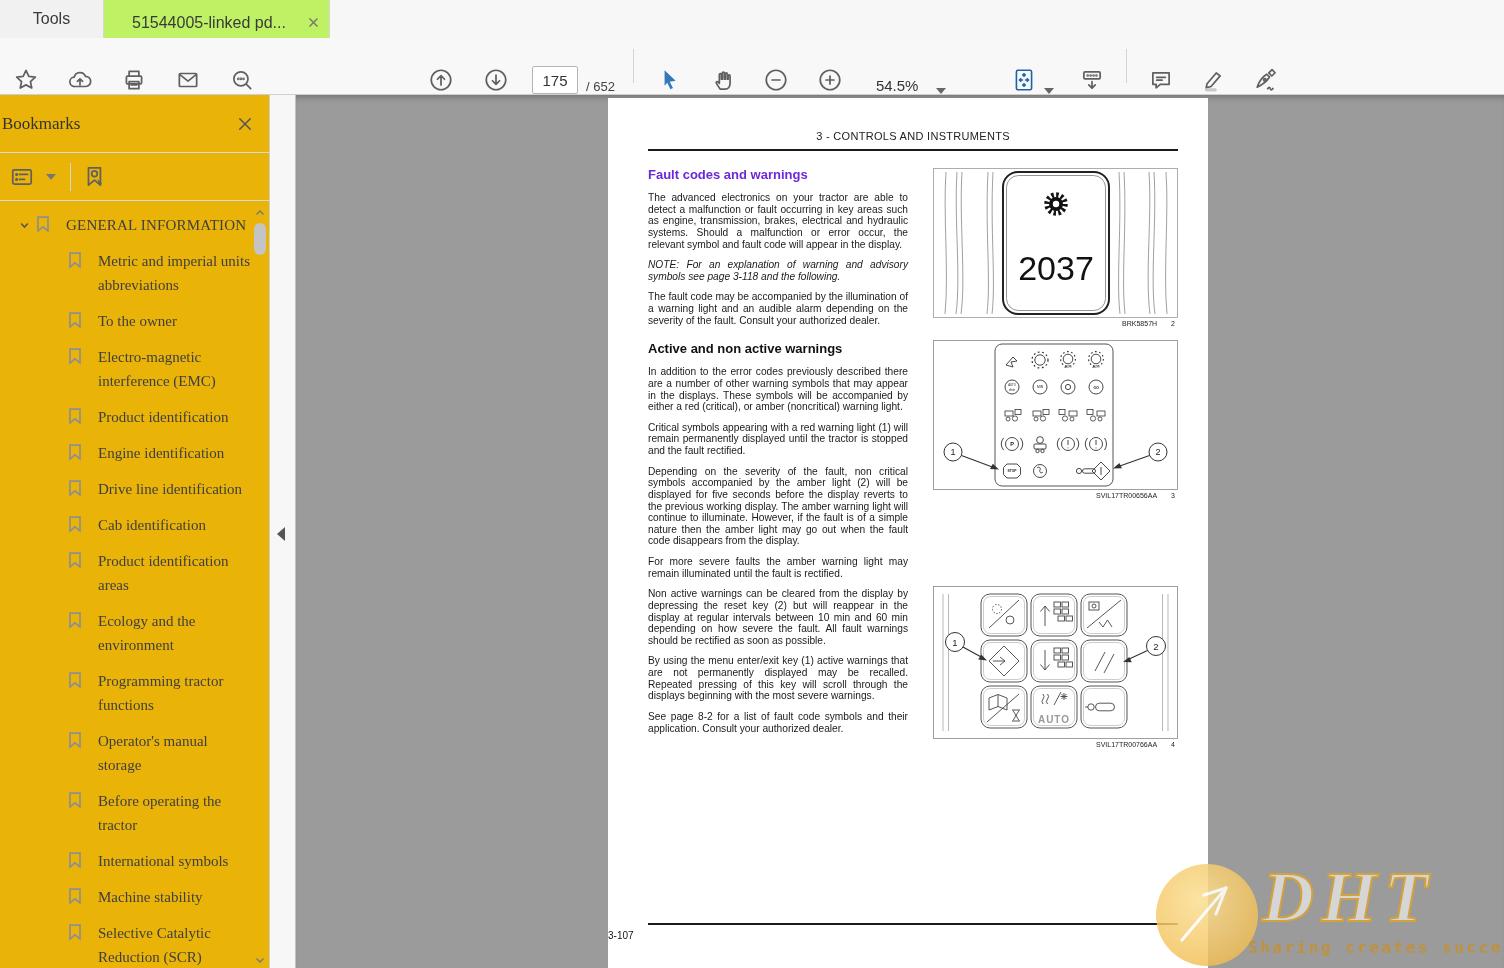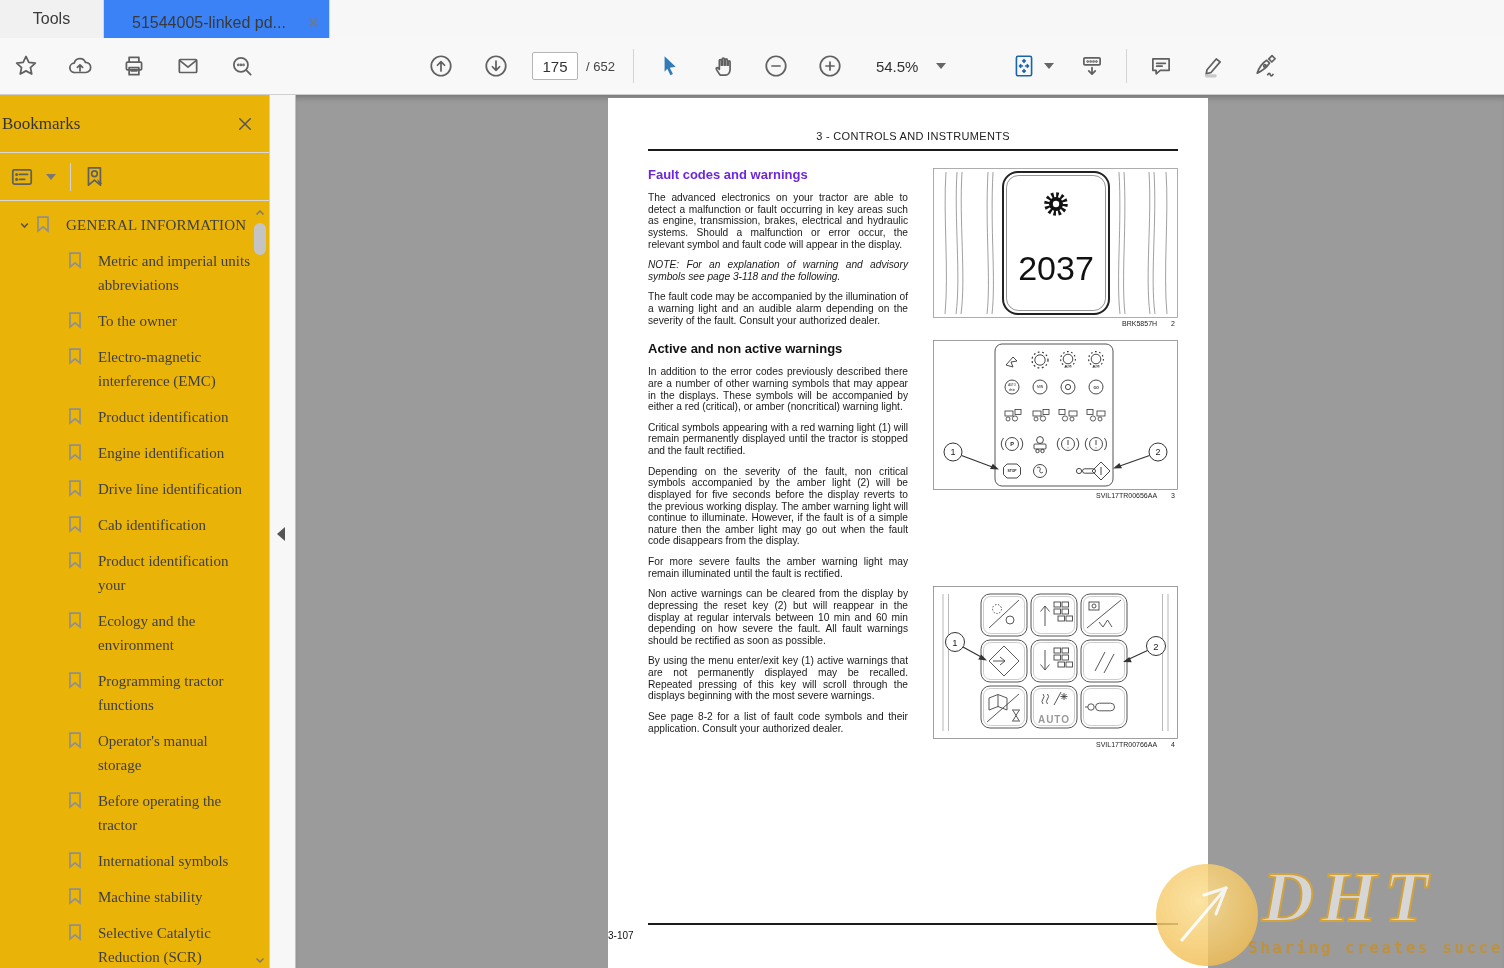--- a/index.html
+++ b/index.html
@@ -1,27 +1,27 @@
 <!DOCTYPE html>
 <html><head>
 <meta charset="utf-8">
 <style>
   html,body{margin:0;padding:0;background:#fff;font-family:"Liberation Sans",sans-serif;}
   .app{position:relative;width:1504px;height:968px;overflow:hidden;background:#fff;}
   
   .tabbar{position:absolute;left:0;top:0;width:1504px;height:38px;background:#f1f1f1;border-bottom:1px solid #dcdcdc;display:flex;}
   .tab{display:flex;align-items:center;height:38px;font-size:16px;color:#3a3a3a;}
   .tab.tools{width:103px;justify-content:center;border-right:1px solid #d7d7d7;}
-  .tab.doc{width:226px;background:#3b82f6;border-right:1px solid #d7d7d7;padding:7px 10px 0 28px;box-sizing:border-box;justify-content:space-between;}
+  .tab.doc{width:226px;background:#bef264;border-right:1px solid #d7d7d7;padding:7px 10px 0 28px;box-sizing:border-box;justify-content:space-between;}
   .tab-title{white-space:nowrap;overflow:hidden;}
   .tab-close{margin-left:8px;display:flex;align-items:center;}
   .tabbar-rest{flex:1;background:#f7f7f7;}
   
   .toolbar{position:absolute;left:0;top:38px;width:1504px;height:57px;background:#f8f8f8;border-bottom:1px solid #cfcfcf;box-sizing:border-box;}
-  .tbgroup{position:absolute;top:0;height:56px;display:flex;align-items:center;}
+  .tbgroup{position:absolute;top:0;height:56px;display:flex;align-items:flex-end;}
   .tb-left{left:12px;gap:26px;}
   .tb-center{left:427px;}
   .tb-right{left:1010px;}
   .ic{width:28px;height:28px;display:flex;align-items:center;justify-content:center;cursor:pointer;}
   .ic svg{width:26px;height:26px;stroke:#606060;fill:none;stroke-width:1.6;stroke-linecap:round;stroke-linejoin:round;}
   .vdiv{width:1px;height:34px;background:#d4d4d4;align-self:center;}
   .page-input{width:40px;height:24px;border:1px solid #b5b5b5;border-radius:2px;background:#fff;text-align:center;font-size:15px;color:#333;font-family:"Liberation Sans",sans-serif;}
   .page-total{font-size:13px;color:#444;white-space:nowrap;}
   .zoom-label{font-size:15px;color:#333;}
   .caret{width:0;height:0;border-left:5px solid transparent;border-right:5px solid transparent;border-top:6px solid #666;}
@@ -296,21 +296,21 @@
       <div class="bm-item lvl1">
         <span class="bm-ic"><svg viewBox="0 0 14 17" width="14" height="17">
               <path d="M2 1.2h10V15l-5-4.2L2 15z" fill="none" stroke="#8f8f8f" stroke-width="1.7"></path>
             </svg></span>
         <span class="bm-label">Cab identification</span>
       </div>
       <div class="bm-item lvl1">
         <span class="bm-ic"><svg viewBox="0 0 14 17" width="14" height="17">
               <path d="M2 1.2h10V15l-5-4.2L2 15z" fill="none" stroke="#8f8f8f" stroke-width="1.7"></path>
             </svg></span>
-        <span class="bm-label">Product identification your</span>
+        <span class="bm-label">Product identification areas</span>
       </div>
       <div class="bm-item lvl1">
         <span class="bm-ic"><svg viewBox="0 0 14 17" width="14" height="17">
               <path d="M2 1.2h10V15l-5-4.2L2 15z" fill="none" stroke="#8f8f8f" stroke-width="1.7"></path>
             </svg></span>
         <span class="bm-label">Ecology and the environment</span>
       </div>
       <div class="bm-item lvl1">
         <span class="bm-ic"><svg viewBox="0 0 14 17" width="14" height="17">
               <path d="M2 1.2h10V15l-5-4.2L2 15z" fill="none" stroke="#8f8f8f" stroke-width="1.7"></path>

